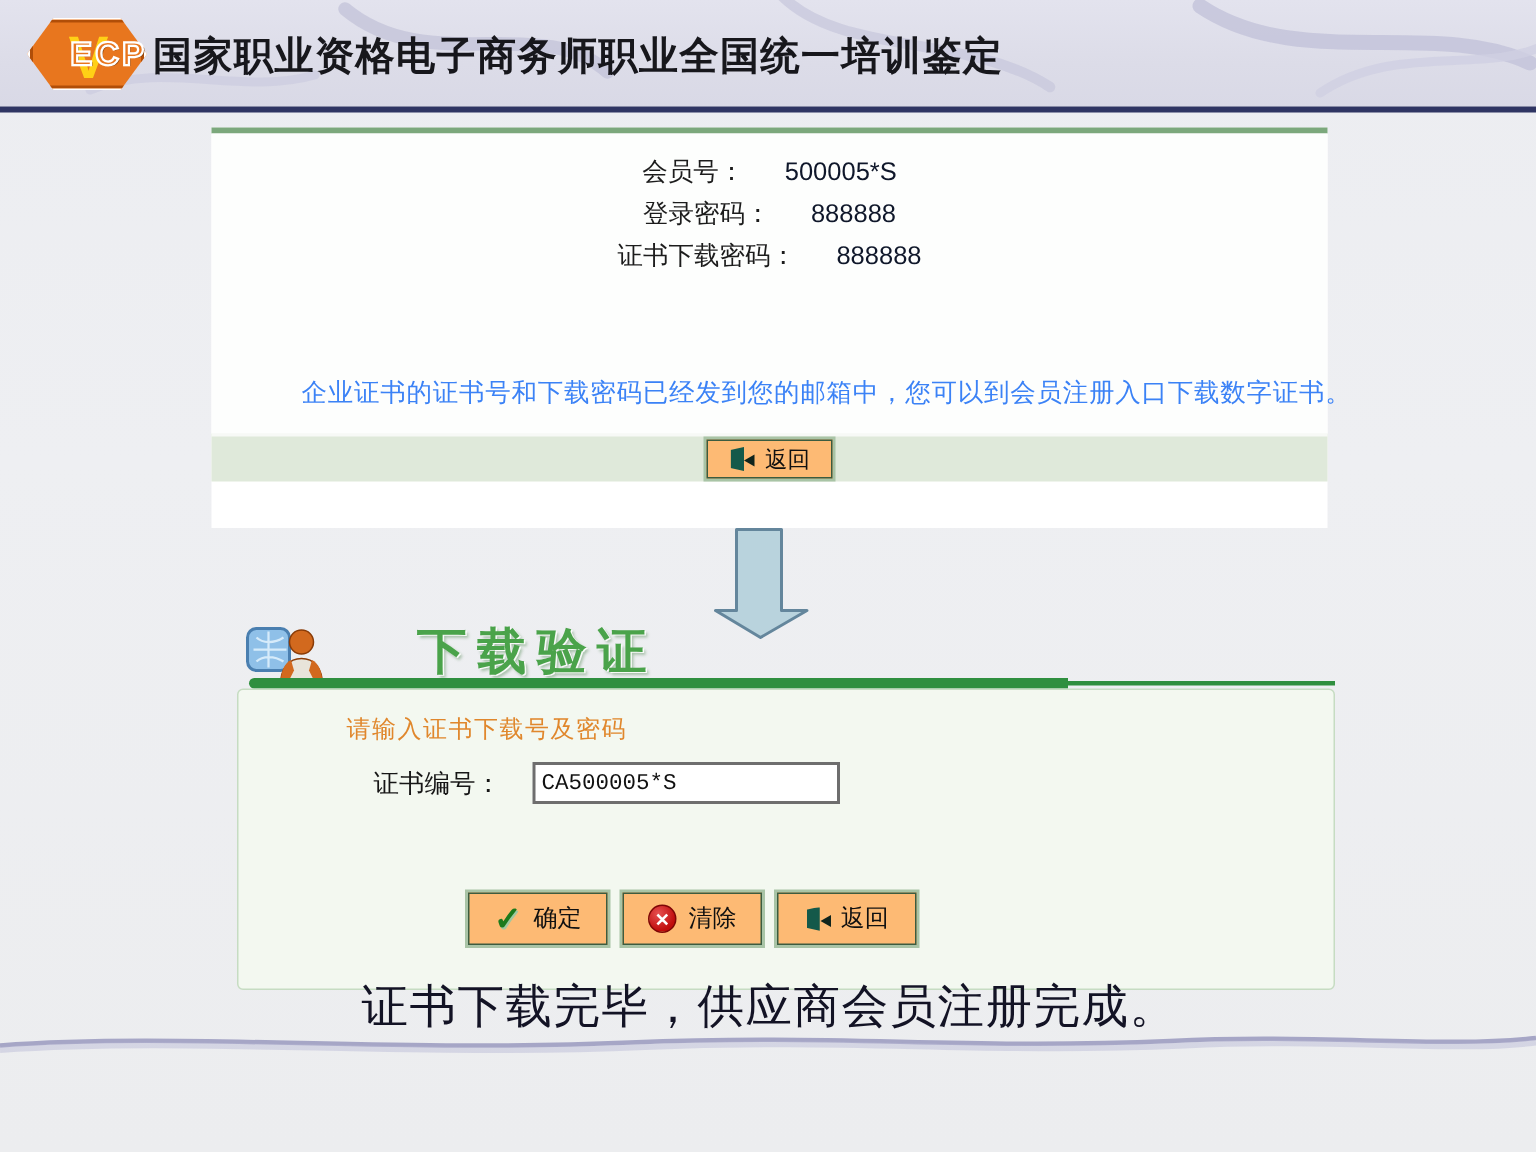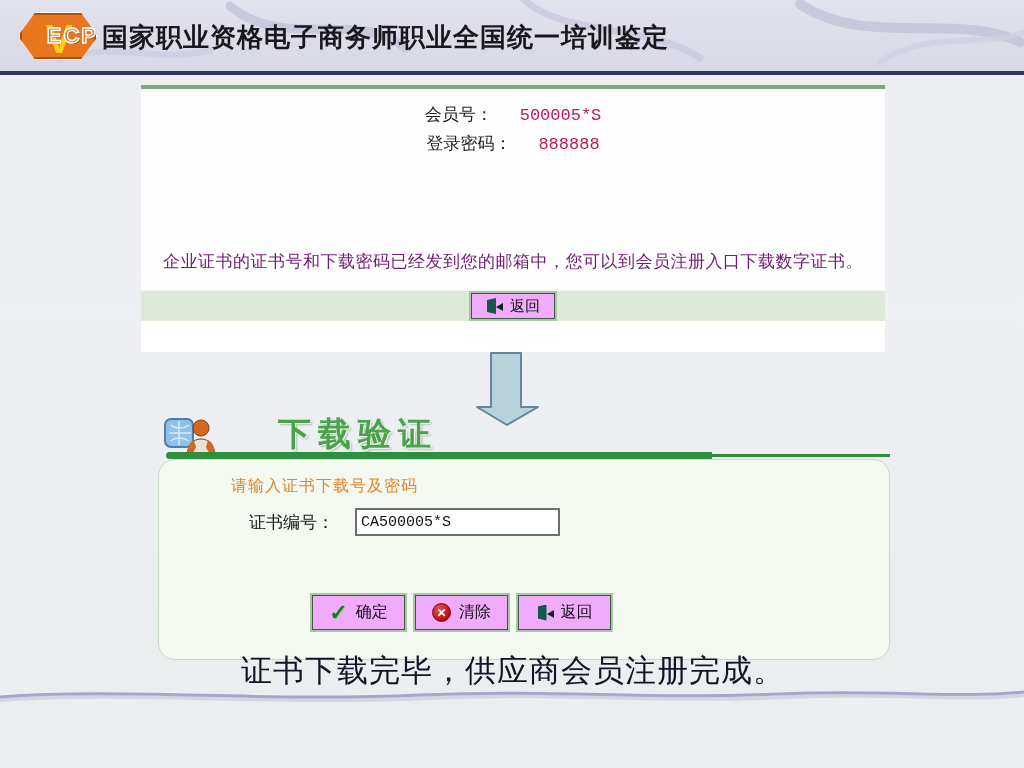--- a/index.html
+++ b/index.html
@@ -30,28 +30,28 @@
 
   
   .panel1 { position:absolute; left:141px; top:85px; width:744px; height:267px; background:#fff; }
   .p1-greenline { height:4px; background:#7ca87c; }
   .p1-header { height:30px; background:#e6efe1; display:flex; align-items:center; justify-content:center;
                border-bottom:1px solid #f2f6f0; }
   .p1-title { color:#cc2b2b; font-weight:bold; font-size:16px; }
   .p1-body { position:relative; height:200px; background:#fdfefd; }
   .p1-rows { padding-top:12px; text-align:center; }
   .p1-row { line-height:28px; font-size:17px; color:#1c1c1c; }
-  .p1-row .val { font-family:Liberation Mono, monospace; color:#be185d;margin-left:27px; }
-  .p1-note { position:absolute; left:0; bottom:16px; width:100%; text-align:center;
-             font-size:17px; color:#701a75; letter-spacing:0.5px; }
+  .p1-row .val { font-family:Liberation Sans, sans-serif; color:#0f172a;margin-left:27px; }
+  .p1-note { position:absolute; left:16px; bottom:16px; width:100%; text-align:right;
+             font-size:17px; color:#3b82f6; letter-spacing:0.5px; }
   .p1-footer { height:32px; background:#dfe9da; border-top:2px solid #f7f9f6;
                display:flex; align-items:center; justify-content:center; }
 
   .btn { display:inline-flex; align-items:center; justify-content:center; gap:8px;
-         background:#f0abfc; border:1px solid #3c5c40; box-shadow:0 0 0 2px #a9c4a6;
+         background:#fdba74; border:1px solid #3c5c40; box-shadow:0 0 0 2px #a9c4a6;
          font-size:16px; color:#101010; cursor:pointer; font-family:"Liberation Sans",sans-serif; }
   .btn-back-sm { height:26px; padding:0 14px; font-size:15px; }
 
   .door-icon { display:inline-block; width:16px; height:16px; position:relative; }
   .door-icon .panel { position:absolute; left:1px; top:0; width:9px; height:16px;
                       background:#14594a; clip-path:polygon(0 12%,100% 0,100% 100%,0 88%); }
   .door-icon .arrow { position:absolute; right:-1px; top:5px; width:0; height:0;
                       border-top:4px solid transparent; border-bottom:4px solid transparent;
                       border-right:7px solid #10241c; }
 
@@ -61,21 +61,21 @@
   
   .p2-iconbox { position:absolute; left:163px; top:415px; width:58px; height:44px; }
   .p2-title { position:absolute; left:238px; top:412px; font-size:33px; font-weight:bold;
               color:#4aa34a; letter-spacing:7px; text-shadow:1px 1px 0 rgba(255,255,255,.9), 2px 2px 2px rgba(40,110,40,.35);margin-left:40px; }
   .p2-bar-thick { position:absolute; left:166px; top:452px; width:546px; height:7px;
                   background:#2f8f3f; border-radius:4px 0 0 4px; }
   .p2-bar-thin  { position:absolute; left:700px; top:454px; width:190px; height:3px; background:#2f8f3f; }
 
   
   .panel2 { position:absolute; left:158px; top:459px; width:732px; height:201px;
-            background:#f3f8f0; border:1px solid #c6dcc2; border-radius:17px; }
+            background:#f3f8f0; border:1px solid #c6dcc2; border-radius:4px; }
   .p2-prompt { position:absolute; left:72px; top:16px; font-size:16px; color:#e0872c; letter-spacing:1px; }
   .p2-row { position:absolute; left:90px; display:flex; align-items:center;justify-content:center; }
   .p2-row.r1 { top:48px; }
   .p2-row.r2 { top:93px; }
   .p2-label { width:104px; font-size:17px; color:#161616; }
   .p2-input { width:205px; height:28px; margin-left:2px; border:2px solid #6e6e6e; background:#fff;
               font-family:"Liberation Mono", monospace; font-size:15px; padding-left:4px; color:#111; }
   .p2-buttons { position:absolute; left:153px; top:135px; display:flex; gap:10px; }
   .btn-lg { height:35px; min-width:93px; padding:0 12px; }
 
@@ -115,20 +115,23 @@
 
   <div class="panel1">
     <div class="p1-greenline"></div>
     <div class="p1-body">
       <div class="p1-rows">
         <div class="p1-row">
           <span>会员号：</span><span class="val">500005*S</span>
         </div>
         <div class="p1-row">
           <span>登录密码：</span><span class="val">888888</span>
+        </div>
+        <div class="p1-row">
+          <span>证书下载密码：</span><span class="val">888888</span>
         </div>
       </div>
       <div class="p1-note">企业证书的证书号和下载密码已经发到您的邮箱中，您可以到会员注册入口下载数字证书。</div>
     </div>
     <div class="p1-footer">
       <button class="btn btn-back-sm">
         <span class="door-icon">
             <span class="panel"></span>
             <span class="arrow"></span>
           </span>

